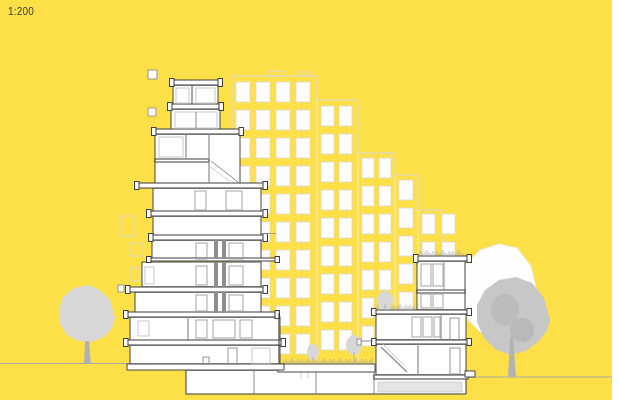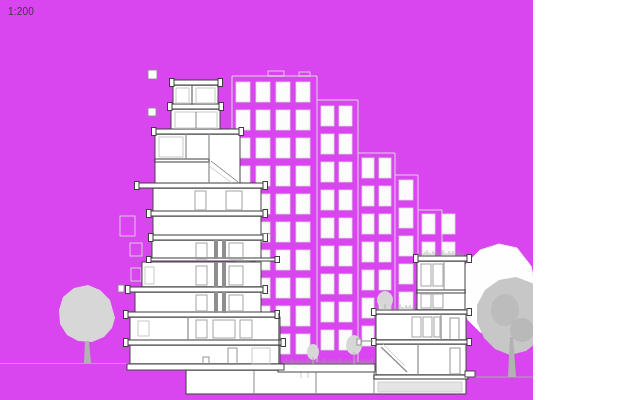--- a/index.html
+++ b/index.html
@@ -1,16 +1,16 @@
 <!DOCTYPE html>
 <html><head>
 <meta charset="utf-8">
 <style>
   html,body{margin:0;padding:0;background:#ffffff;}
-  .canvas{position:relative;width:533px;height:400px;background:#d946ef;overflow:hidden;
+  .canvas{position:relative;width:612px;height:400px;background:#fde047;overflow:hidden;
           font-family:"Liberation Sans", sans-serif;}
   .scale-label{position:absolute;left:8px;top:6px;font-size:10px;color:#3c3c3c;
                letter-spacing:0.2px;font-family:"Liberation Sans", sans-serif;}
   svg{position:absolute;left:0;top:0;}
 </style>
 </head>
 <body>
 
 <div class="canvas">
   <svg width="619" height="400" viewBox="0 0 619 400" xmlns="http://www.w3.org/2000/svg">

